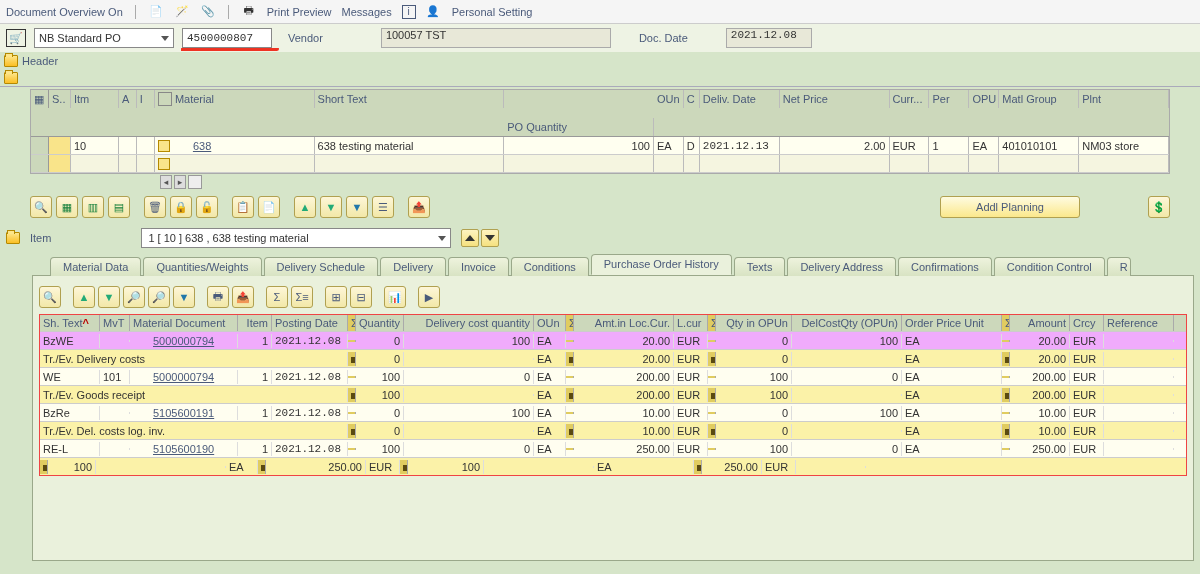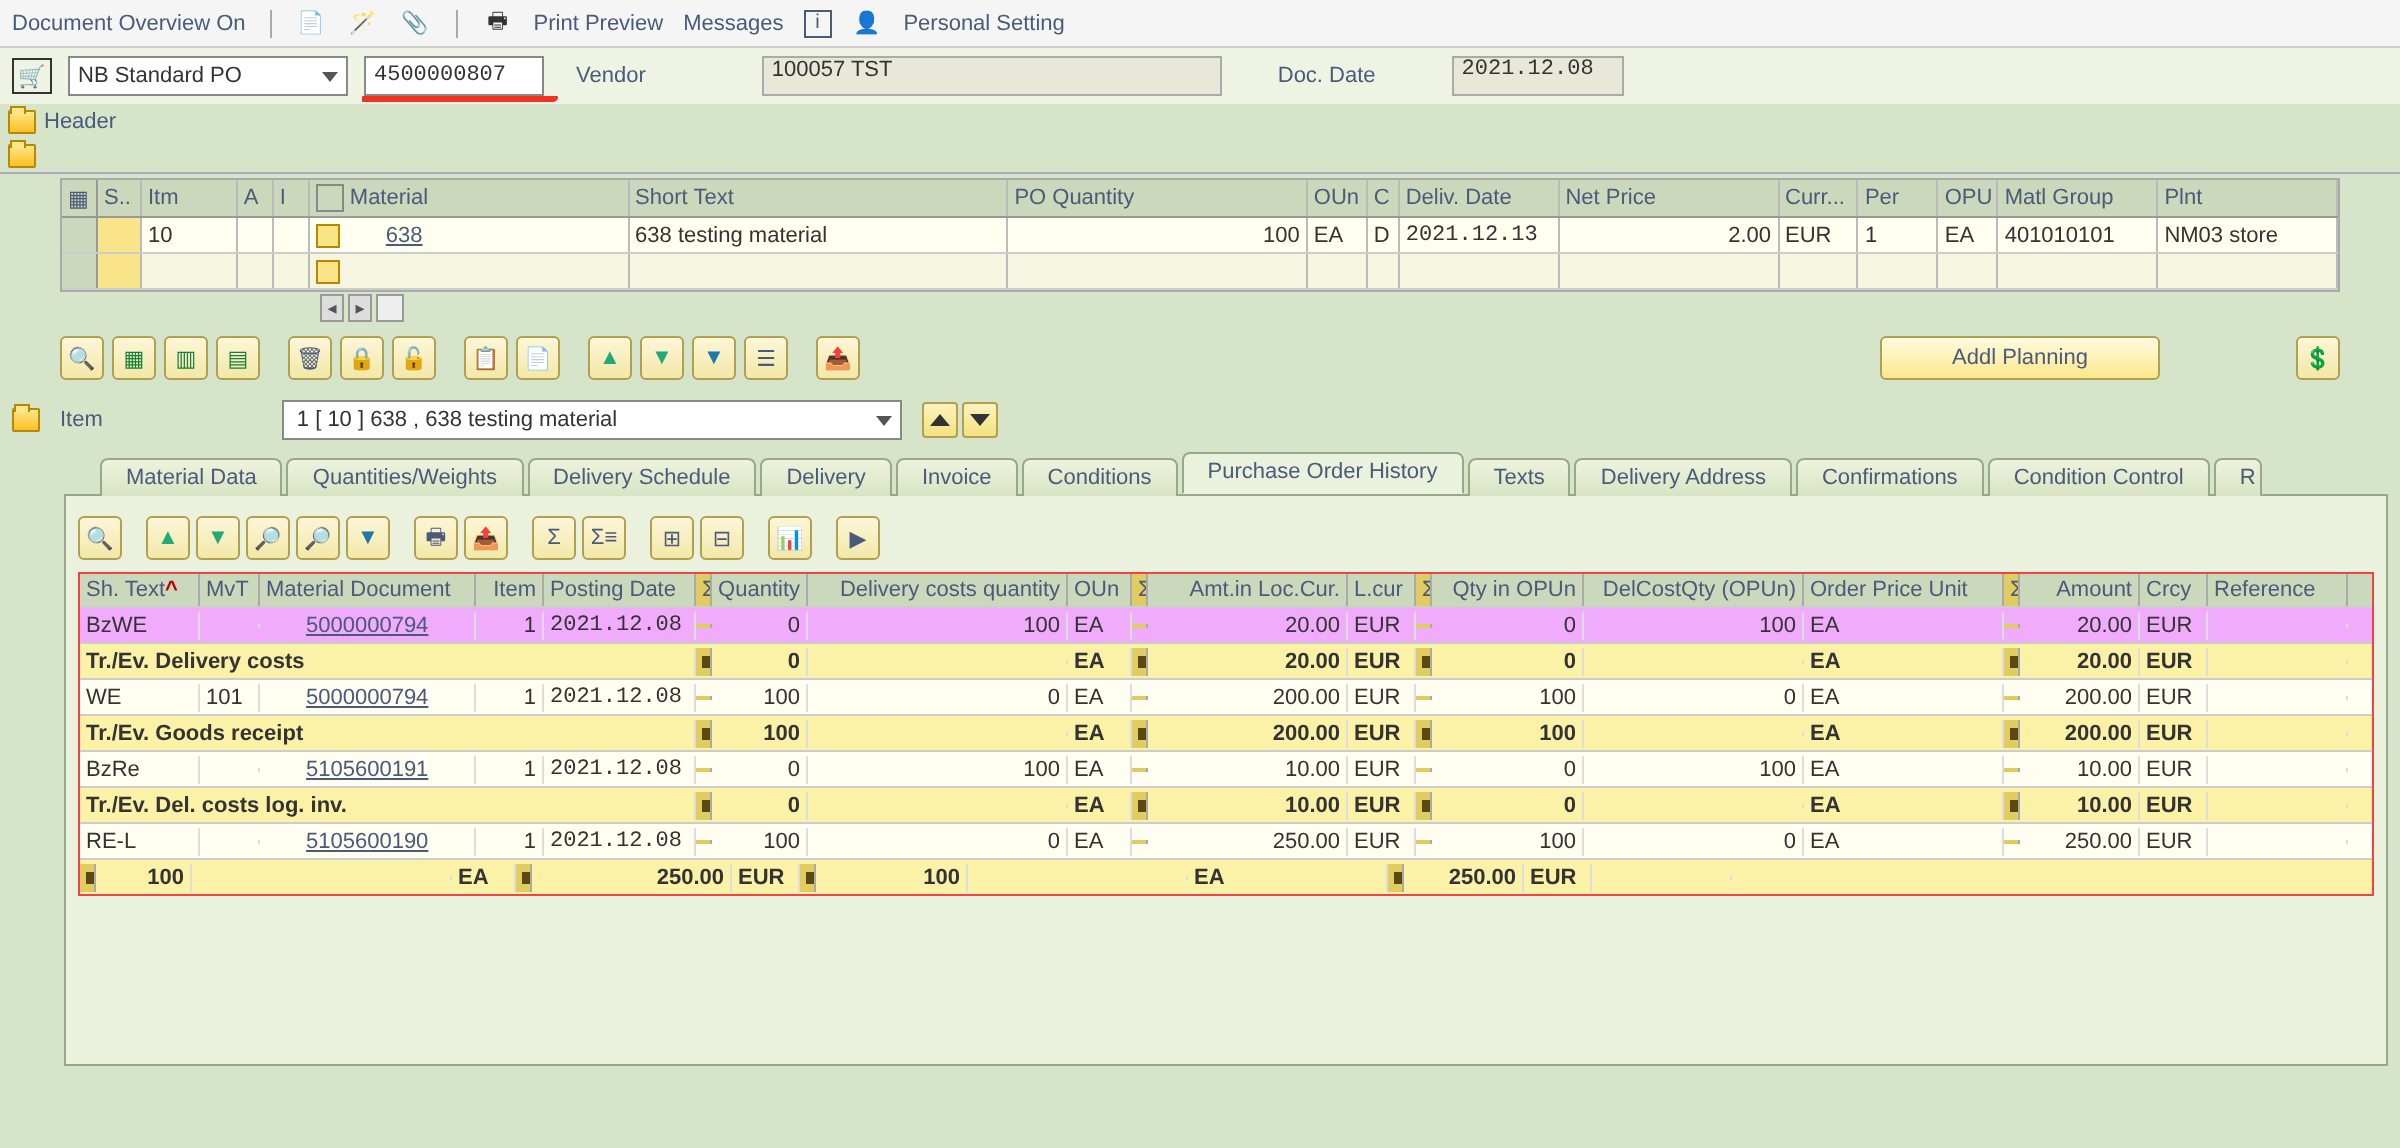--- a/index.html
+++ b/index.html
@@ -141,21 +141,21 @@
 .panel-toolbar .group-sep { width:6px; }
 
 
 .hist { border:1px solid #ef4444; background:#fff; width:100%; }
 .h-head { display:flex; background:#ccd8bb; }
 .h-head .hc { border-right:1px solid #aaa; padding:2px 3px; color:#4a5a7a; white-space:nowrap; overflow:hidden; }
 .h-row { display:flex; border-top:1px solid #ccc; height:18px; align-items:center; }
 .h-row.y { background:#fbf2a8; }
 .h-row.g { background:#f0abfc; }
 .h-row.w { background:#fffef0; }
-.h-row.bold { font-weight:bold; }
+.h-row.bold { font-weight:normal; }
 .hc { border-right:1px solid #ddd; padding:1px 3px; white-space:nowrap; overflow:hidden; }
 .hc.r { text-align:right; }
 .hc-sh   { width:60px; }
 .hc-mvt  { width:30px; }
 .hc-mdoc { width:108px; }
 .hc-item { width:34px; text-align:right; }
 .hc-pd   { width:76px; font-family:"Courier New",monospace; }
 .hc-sig  { width:8px; background:#e0cc60; border-right:1px solid #aaa; }
 .hc-qty  { width:48px; }
 .hc-dcq  { width:130px; }
@@ -220,21 +220,21 @@
 <div class="grid-wrap">
   <div class="items-grid">
     <div class="ig-head">
       <div class="ig-cell row-sel">▦</div>
       <div class="ig-cell c-s">S..</div>
       <div class="ig-cell c-itm">Itm</div>
       <div class="ig-cell c-a">A</div>
       <div class="ig-cell c-i">I</div>
       <div class="ig-cell c-mat"><span class="ticon-box"></span>&nbsp;<span>Material</span></div>
       <div class="ig-cell c-sh">Short Text</div>
-      <div class="ig-cell c-qty" style="text-align:left;justify-content:flex-start;">PO Quantity</div>
+      <div class="ig-cell c-qty" style="text-align:left;justify-content:flex-start;margin-top:28px;">PO Quantity</div>
       <div class="ig-cell c-oun">OUn</div>
       <div class="ig-cell c-c">C</div>
       <div class="ig-cell c-deliv" style="font-family:Arial;">Deliv. Date</div>
       <div class="ig-cell c-price" style="text-align:left;justify-content:flex-start;">Net Price</div>
       <div class="ig-cell c-curr">Curr...</div>
       <div class="ig-cell c-per">Per</div>
       <div class="ig-cell c-opu">OPU</div>
       <div class="ig-cell c-mg">Matl Group</div>
       <div class="ig-cell c-plnt">Plnt</div>
     </div>
@@ -364,21 +364,21 @@
 
   <div class="hist">
     <div class="h-head">
       <div class="hc hc-sh"><span>Sh. Text</span><span class="arrow-up">^</span></div>
       <div class="hc hc-mvt">MvT</div>
       <div class="hc hc-mdoc">Material Document</div>
       <div class="hc hc-item">Item</div>
       <div class="hc hc-pd" style="font-family:Arial;">Posting Date</div>
       <div class="hc hc-sig">Σ</div>
       <div class="hc hc-qty r">Quantity</div>
-      <div class="hc hc-dcq r">Delivery costs quantity</div>
+      <div class="hc hc-dcq r">Delivery cost quantity</div>
       <div class="hc hc-oun">OUn</div>
       <div class="hc hc-sig">Σ</div>
       <div class="hc hc-amt r">Amt.in Loc.Cur.</div>
       <div class="hc hc-lcur">L.cur</div>
       <div class="hc hc-sig">Σ</div>
       <div class="hc hc-qou r">Qty in OPUn</div>
       <div class="hc hc-dcqo r">DelCostQty (OPUn)</div>
       <div class="hc hc-opu">Order Price Unit</div>
       <div class="hc hc-sig">Σ</div>
       <div class="hc hc-amount r">Amount</div>

